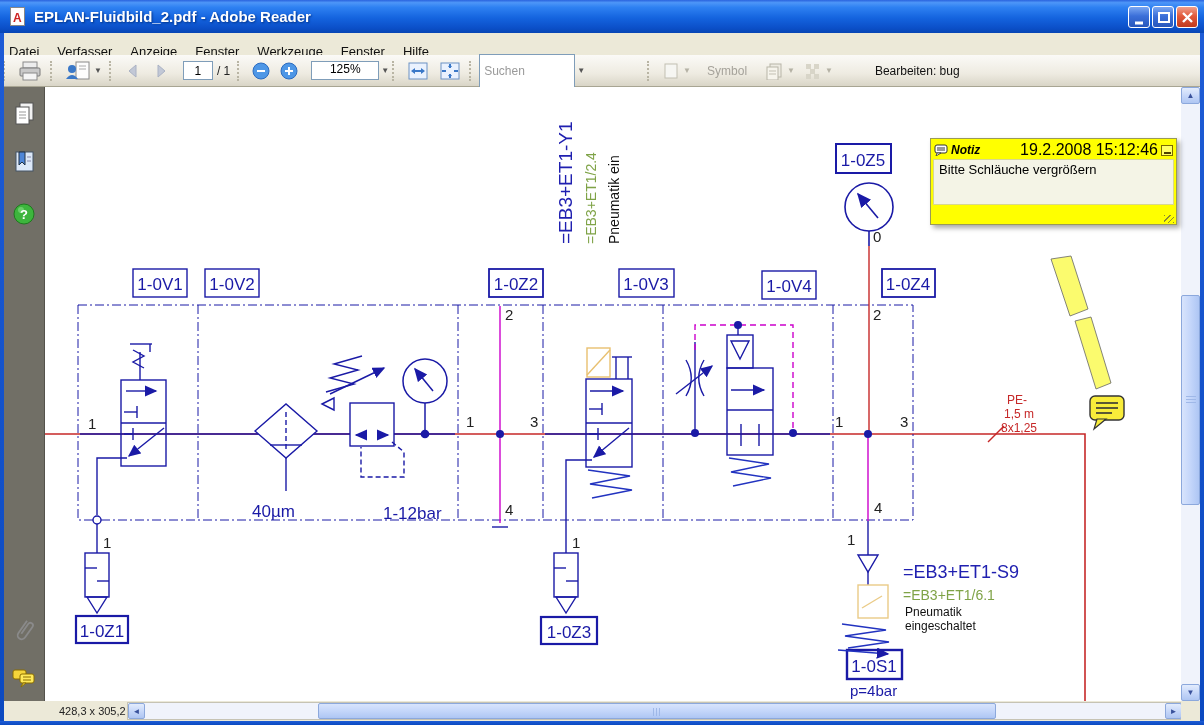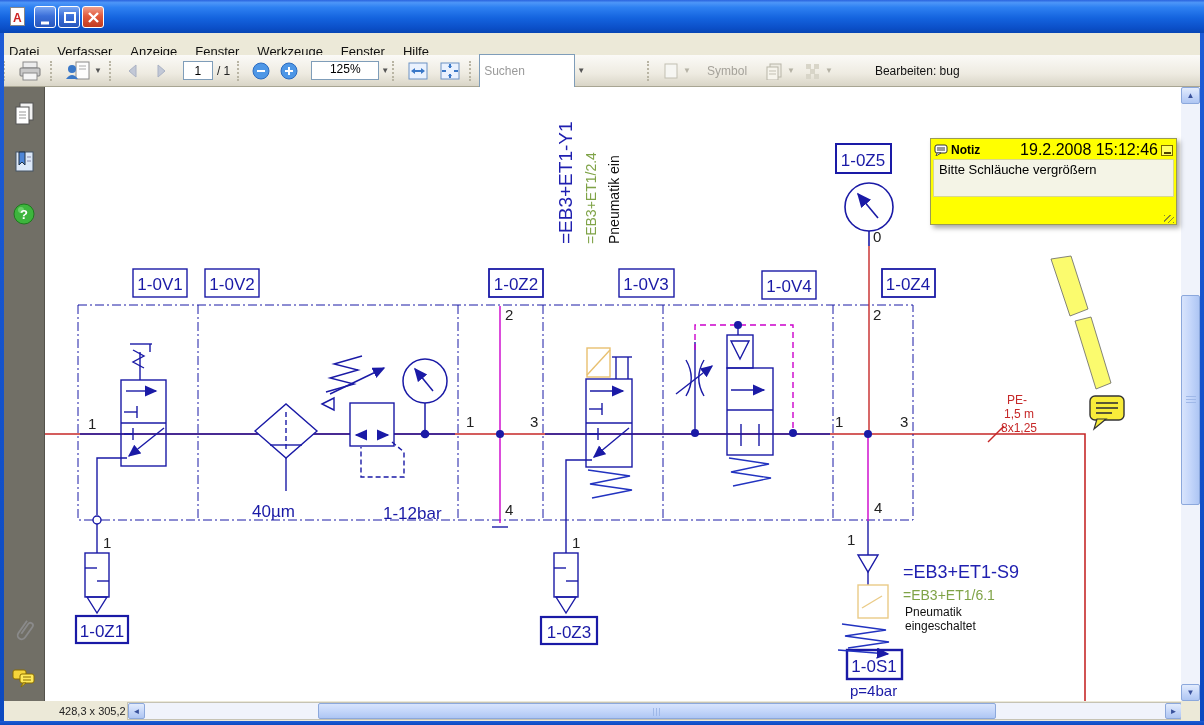--- a/index.html
+++ b/index.html
@@ -64,41 +64,42 @@
     border:1px solid #8CA8DC; border-radius:2px; font-size:8px; color:#39519B; display:flex; align-items:center; justify-content:center; }
   .hthumb { position:absolute; left:190px; top:0; width:678px; height:16px;
     background:linear-gradient(180deg,#D8E4FC,#C4D6FA 50%,#AEC6F4); border:1px solid #8CA8DC; border-radius:2px; }
   .grip-v { position:absolute; top:4px; left:50%; width:8px; height:8px; margin-left:-4px;
     background:repeating-linear-gradient(90deg,#9FB8E8 0 1px,transparent 1px 3px); }
   .corner { position:absolute; left:1181px; top:701px; width:19px; height:20px; background:#ECE9D8; }
   
   .note { position:absolute; left:930px; top:138px; width:247px; height:87px; background:#FFFF00;
     border:1px solid #9A9A58; box-shadow:3px 3px 5px rgba(0,0,0,0.35); font-size:11px; z-index:5; }
   .note-r1 { display:flex; align-items:center; padding:2px 3px 0 3px; }
-  .note-title { font-weight:bold; font-size:12px; color:#000; margin-left:3px; flex:1; }
+  .note-title { font-weight:bold; font-size:12px; color:#000; margin-left:3px; flex:1;font-style:italic; }
   .note-date { font-size:16px; color:#000; }
   .note-min { width:12px; height:11px; border:1px solid #7A6A00; margin-left:3px; position:relative; background:#FFFF66; }
   .note-min::after { content:""; position:absolute; left:2px; bottom:1px; width:7px; height:2px; background:#4A4000; }
   .note-r2 { display:flex; align-items:center; padding:0 6px 2px 18px; }
   .note-author { flex:1; color:#000; }
   .note-opt { color:#000; }
-  .note-body { margin:0 2px; height:38px; background:#F4F4E6; border:1px solid #D8D890; padding:2px 5px; font-size:13px; color:#000; }
+  .note-body { margin:0 2px; height:46px; background:#F4F4E6; border:1px solid #D8D890; padding:2px 5px; font-size:13px; color:#000; }
   .note-grip { position:absolute; right:2px; bottom:1px; width:10px; height:8px;
     background:repeating-linear-gradient(135deg,#8A8A30 0 1px,transparent 1px 4px); }
 </style>
 </head>
 <body>
 
 <div class="win">
 
   <div class="titlebar">
     <div class="app-icon">
       <div class="pg"></div>
         <div class="gl">A</div>
     </div>
+    <div class="title">EPLAN-Fluidbild_2.pdf - Adobe Reader</div>
     <div class="winbtns">
       <div class="wbtn">
         <svg width="22" height="22">
             <line x1="6" y1="16" x2="14" y2="16" stroke="#fff" stroke-width="3"></line>
           </svg>
       </div>
       <div class="wbtn">
         <svg width="22" height="22">
             <rect x="6" y="6" width="10" height="9" fill="none" stroke="#fff" stroke-width="2"></rect>
           </svg>

